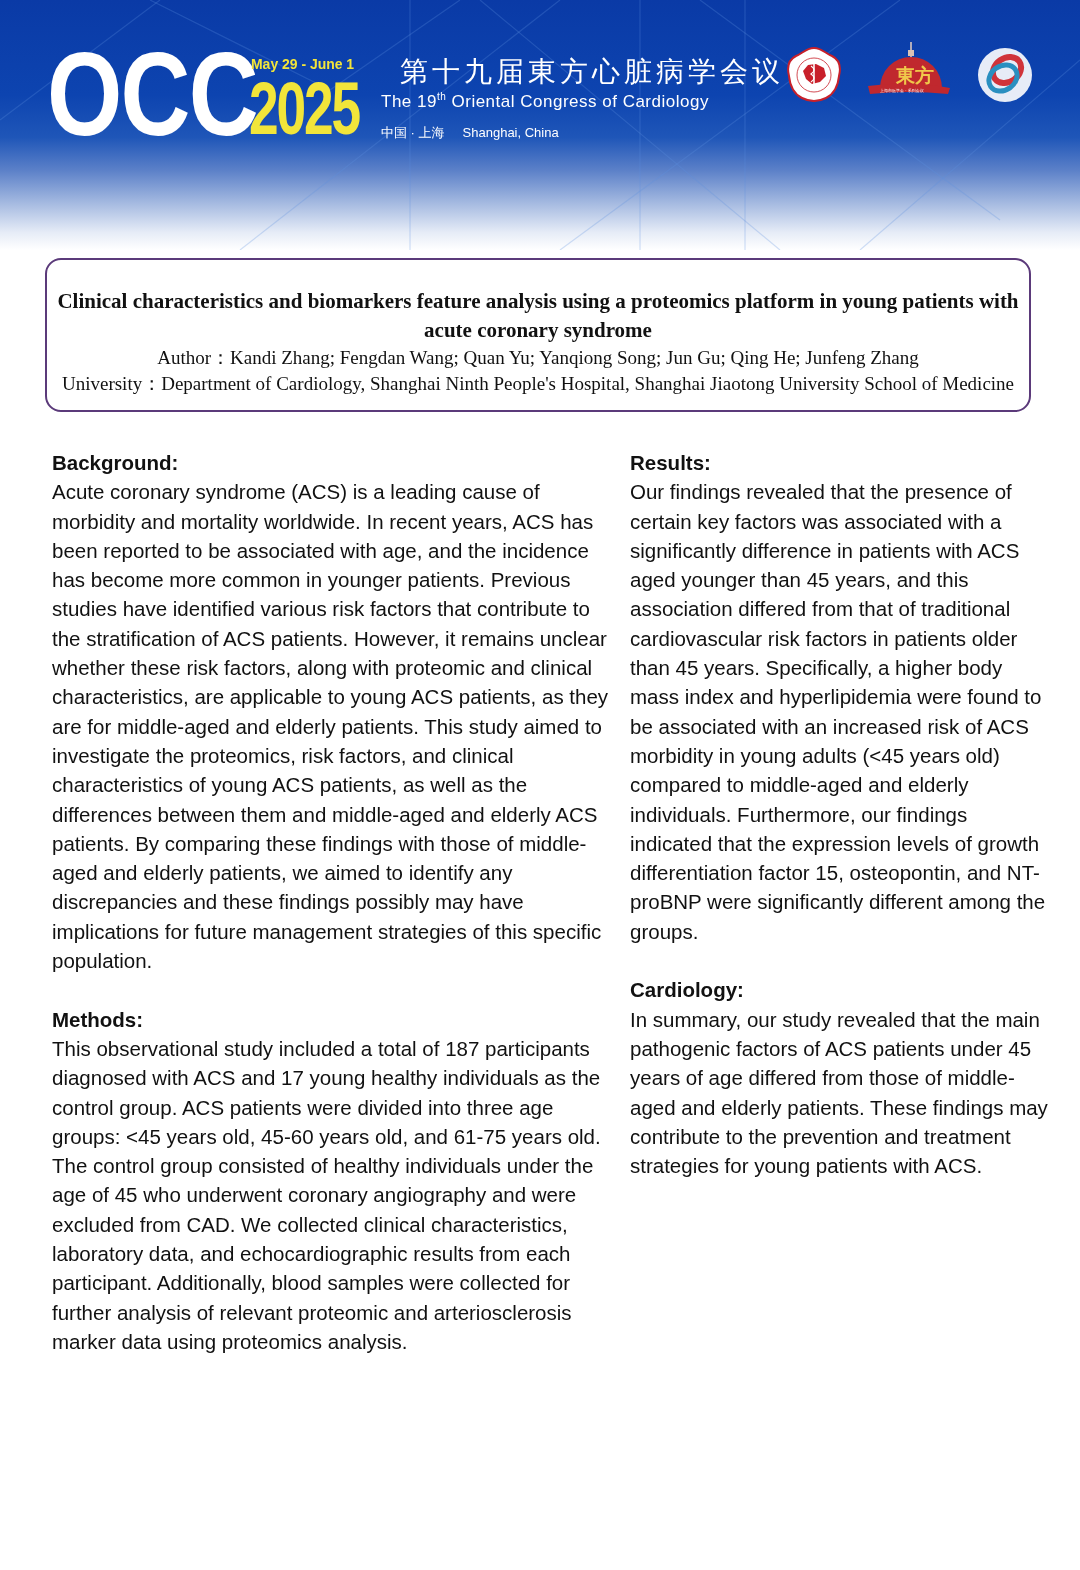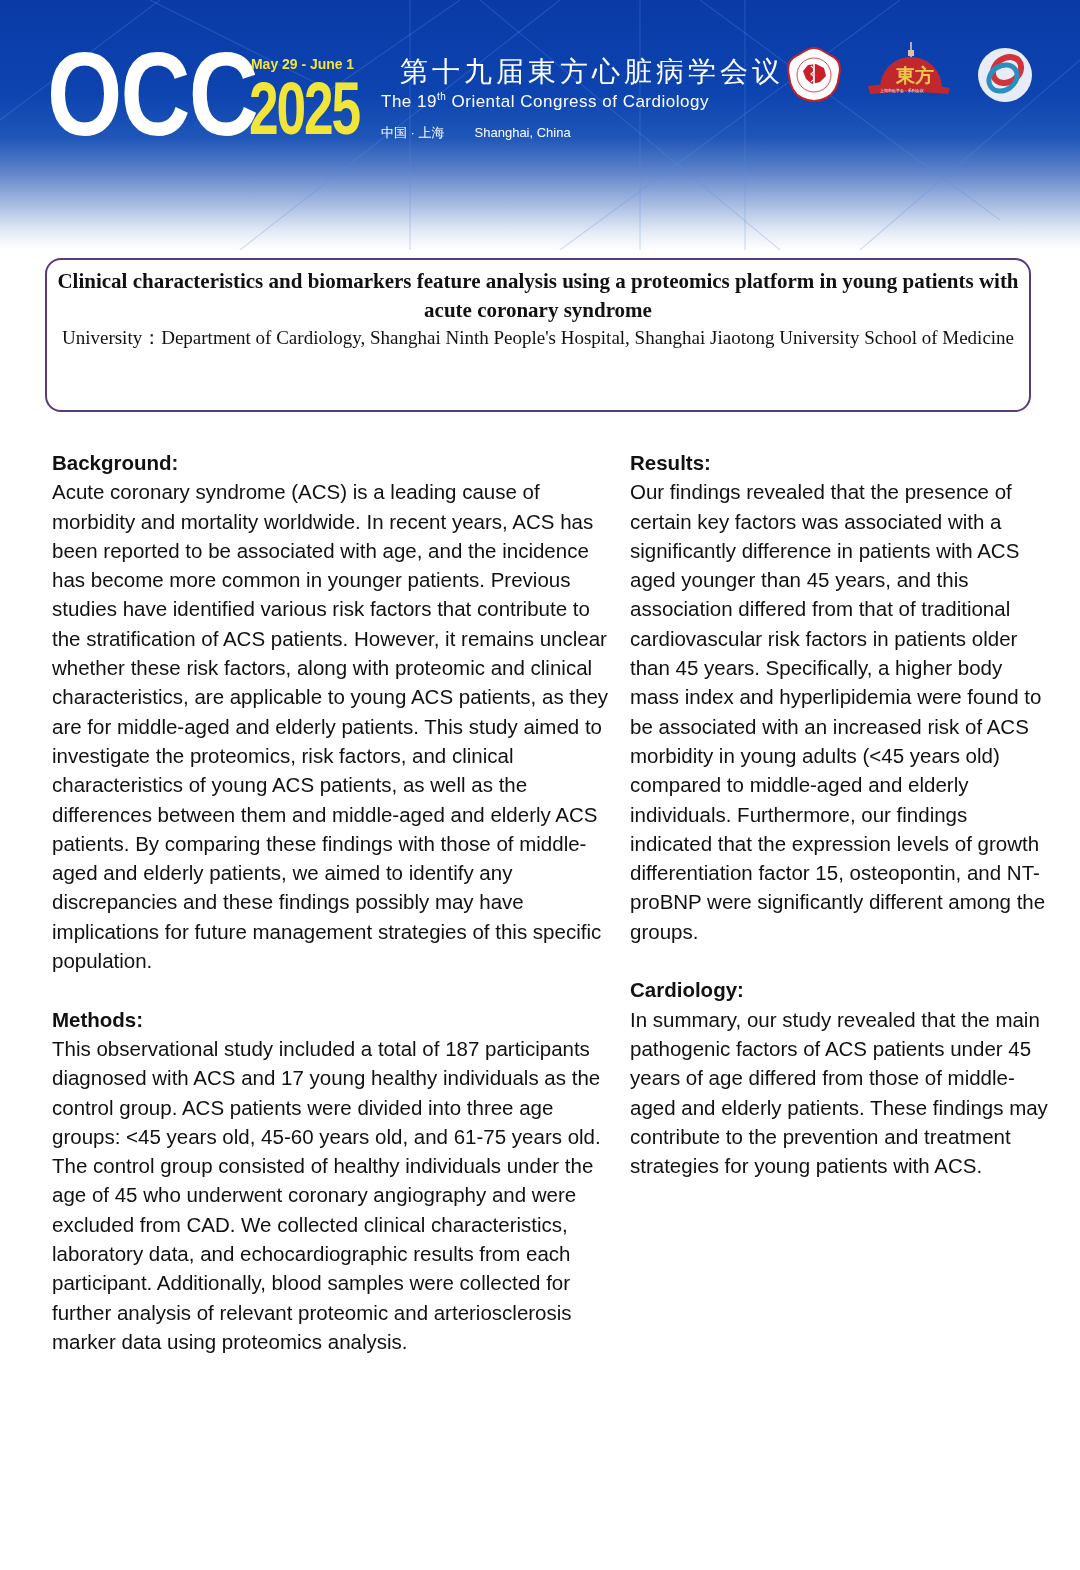--- a/index.html
+++ b/index.html
@@ -38,34 +38,34 @@
   }
   .en-title {
     position: absolute; left: 381px; top: 91px;
     font-size: 17px; color: #ffffff; letter-spacing: 0.5px;
   }
   .en-title sup { font-size: 10px; vertical-align: 7px; }
   .loc-line {
     position: absolute; left: 381px; top: 124px;
     font-size: 13px; color: #ffffff;
   }
-  .loc-line .loc-cn { margin-right: 30px; }
+  .loc-line .loc-cn { margin-right: 18px; }
 
   .logo { position: absolute; }
   .logo-sma { left: 786px; top: 46px; width: 56px; height: 56px; }
   .logo-east { left: 862px; top: 40px; width: 92px; height: 60px; }
   .logo-oc { left: 976px; top: 46px; width: 58px; height: 58px; }
 
   
   .title-box {
     position: absolute; left: 45px; top: 258px; width: 986px; height: 154px;
     border: 2px solid #5b3a7a; border-radius: 16px;
     text-align: center;
     font-family: "Liberation Serif", serif; color: #111;
-    padding-top: 7px;
+    padding-top: 27px;
   }
   .paper-title {
     font-weight: 700; font-size: 21px; line-height: 29px;
     padding: 0 2px;
   }
   .paper-meta { font-size: 19px; line-height: 26px; }
   .paper-meta .label { }
 
   
   .col {
@@ -126,20 +126,21 @@
 
   <svg class="logo logo-oc" viewBox="0 0 58 58">
     <circle cx="29" cy="29" r="27" fill="#ffffff" fill-opacity="0.9"></circle>
     <ellipse cx="31" cy="24" rx="15" ry="12" transform="rotate(-35 31 24)" fill="none" stroke="#d0333a" stroke-width="6"></ellipse>
     <ellipse cx="27" cy="32" rx="15" ry="12" transform="rotate(-35 27 32)" fill="none" stroke="#2a8fc0" stroke-width="5"></ellipse>
   </svg>
 </div>
 
 <div class="title-box">
   <div class="paper-title">Clinical characteristics and biomarkers feature analysis using a proteomics platform in young patients with acute coronary syndrome</div>
+  <div class="paper-meta"><span class="label">Author：</span><span>Kandi Zhang; Fengdan Wang; Quan Yu; Yanqiong Song; Jun Gu; Qing He; Junfeng Zhang</span></div>
   <div class="paper-meta"><span class="label">University：</span><span>Department of Cardiology, Shanghai Ninth People's Hospital, Shanghai Jiaotong University School of Medicine</span></div>
 </div>
 
 <div class="col col-left">
   <div class="section">
     <div class="section-head">Background:</div>
     <div class="section-body">Acute coronary syndrome (ACS) is a leading cause of morbidity and mortality worldwide. In recent years, ACS has been reported to be associated with age, and the incidence has become more common in younger patients. Previous studies have identified various risk factors that contribute to the stratification of ACS patients. However, it remains unclear whether these risk factors, along with proteomic and clinical characteristics, are applicable to young ACS patients, as they are for middle-aged and elderly patients. This study aimed to investigate the proteomics, risk factors, and clinical characteristics of young ACS patients, as well as the differences between them and middle-aged and elderly ACS patients. By comparing these findings with those of middle-aged and elderly patients, we aimed to identify any discrepancies and these findings possibly may have implications for future management strategies of this specific population.</div>
   </div>
   <div class="section">
     <div class="section-head">Methods:</div>

